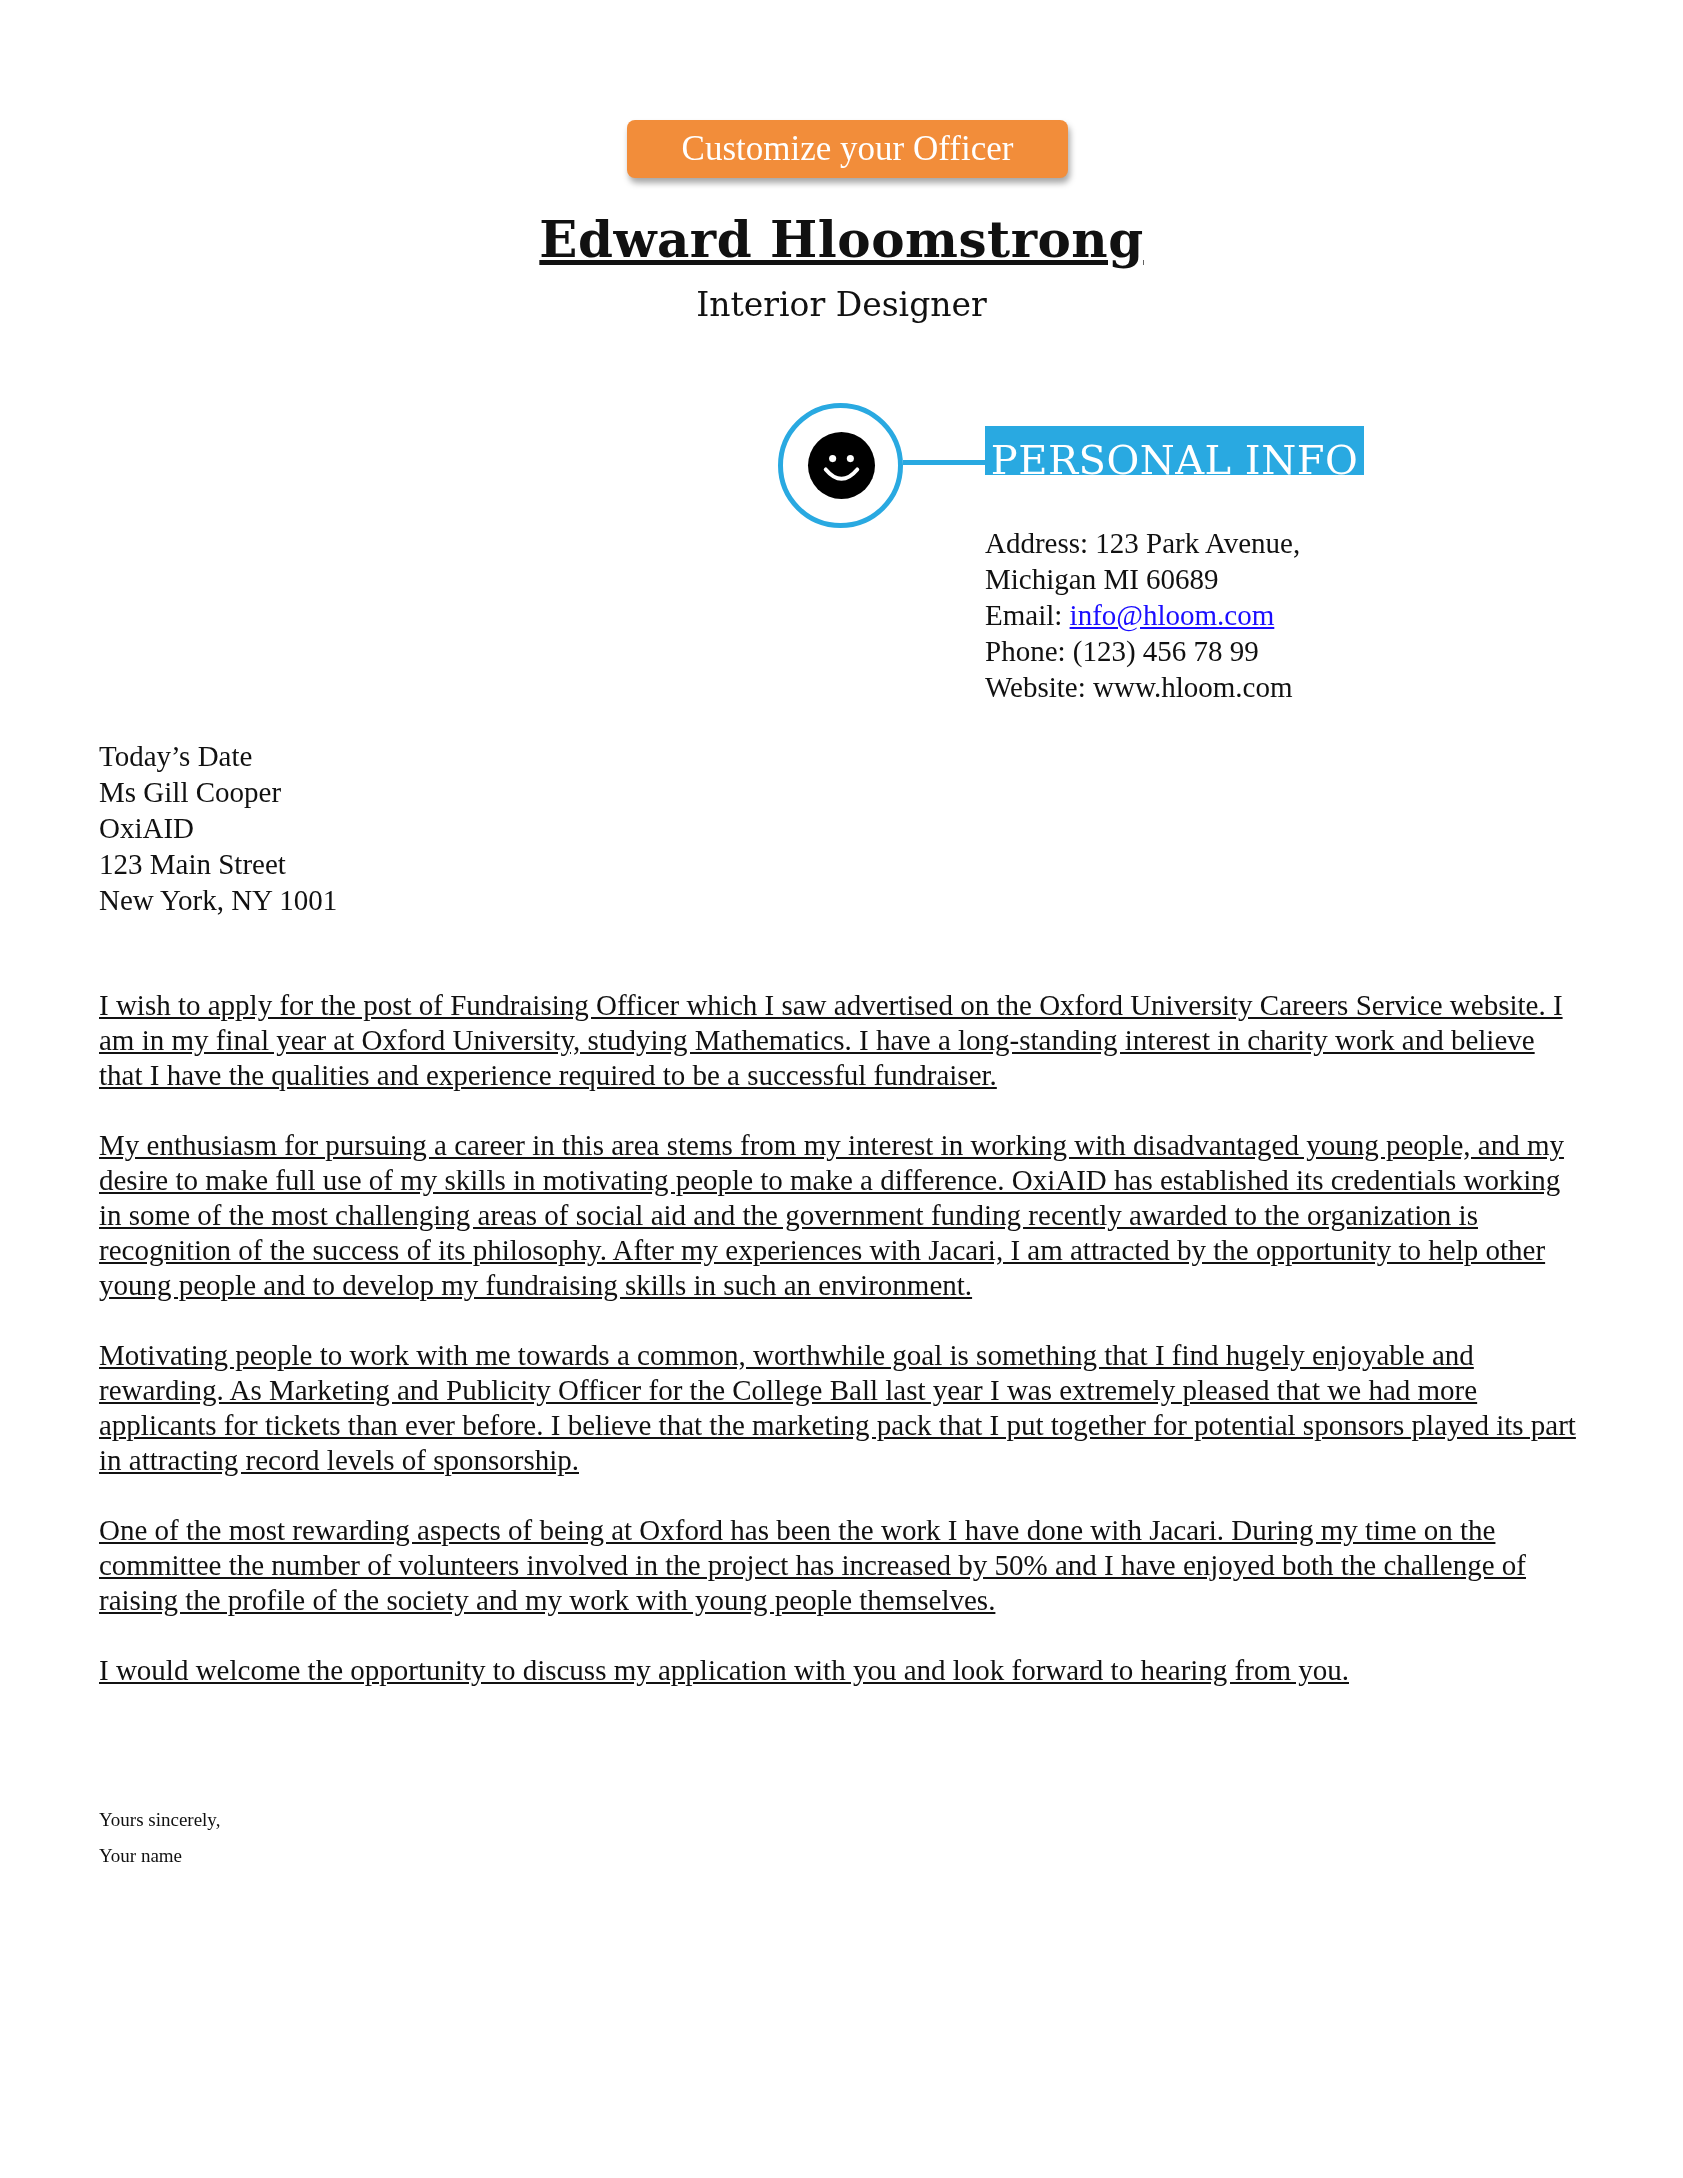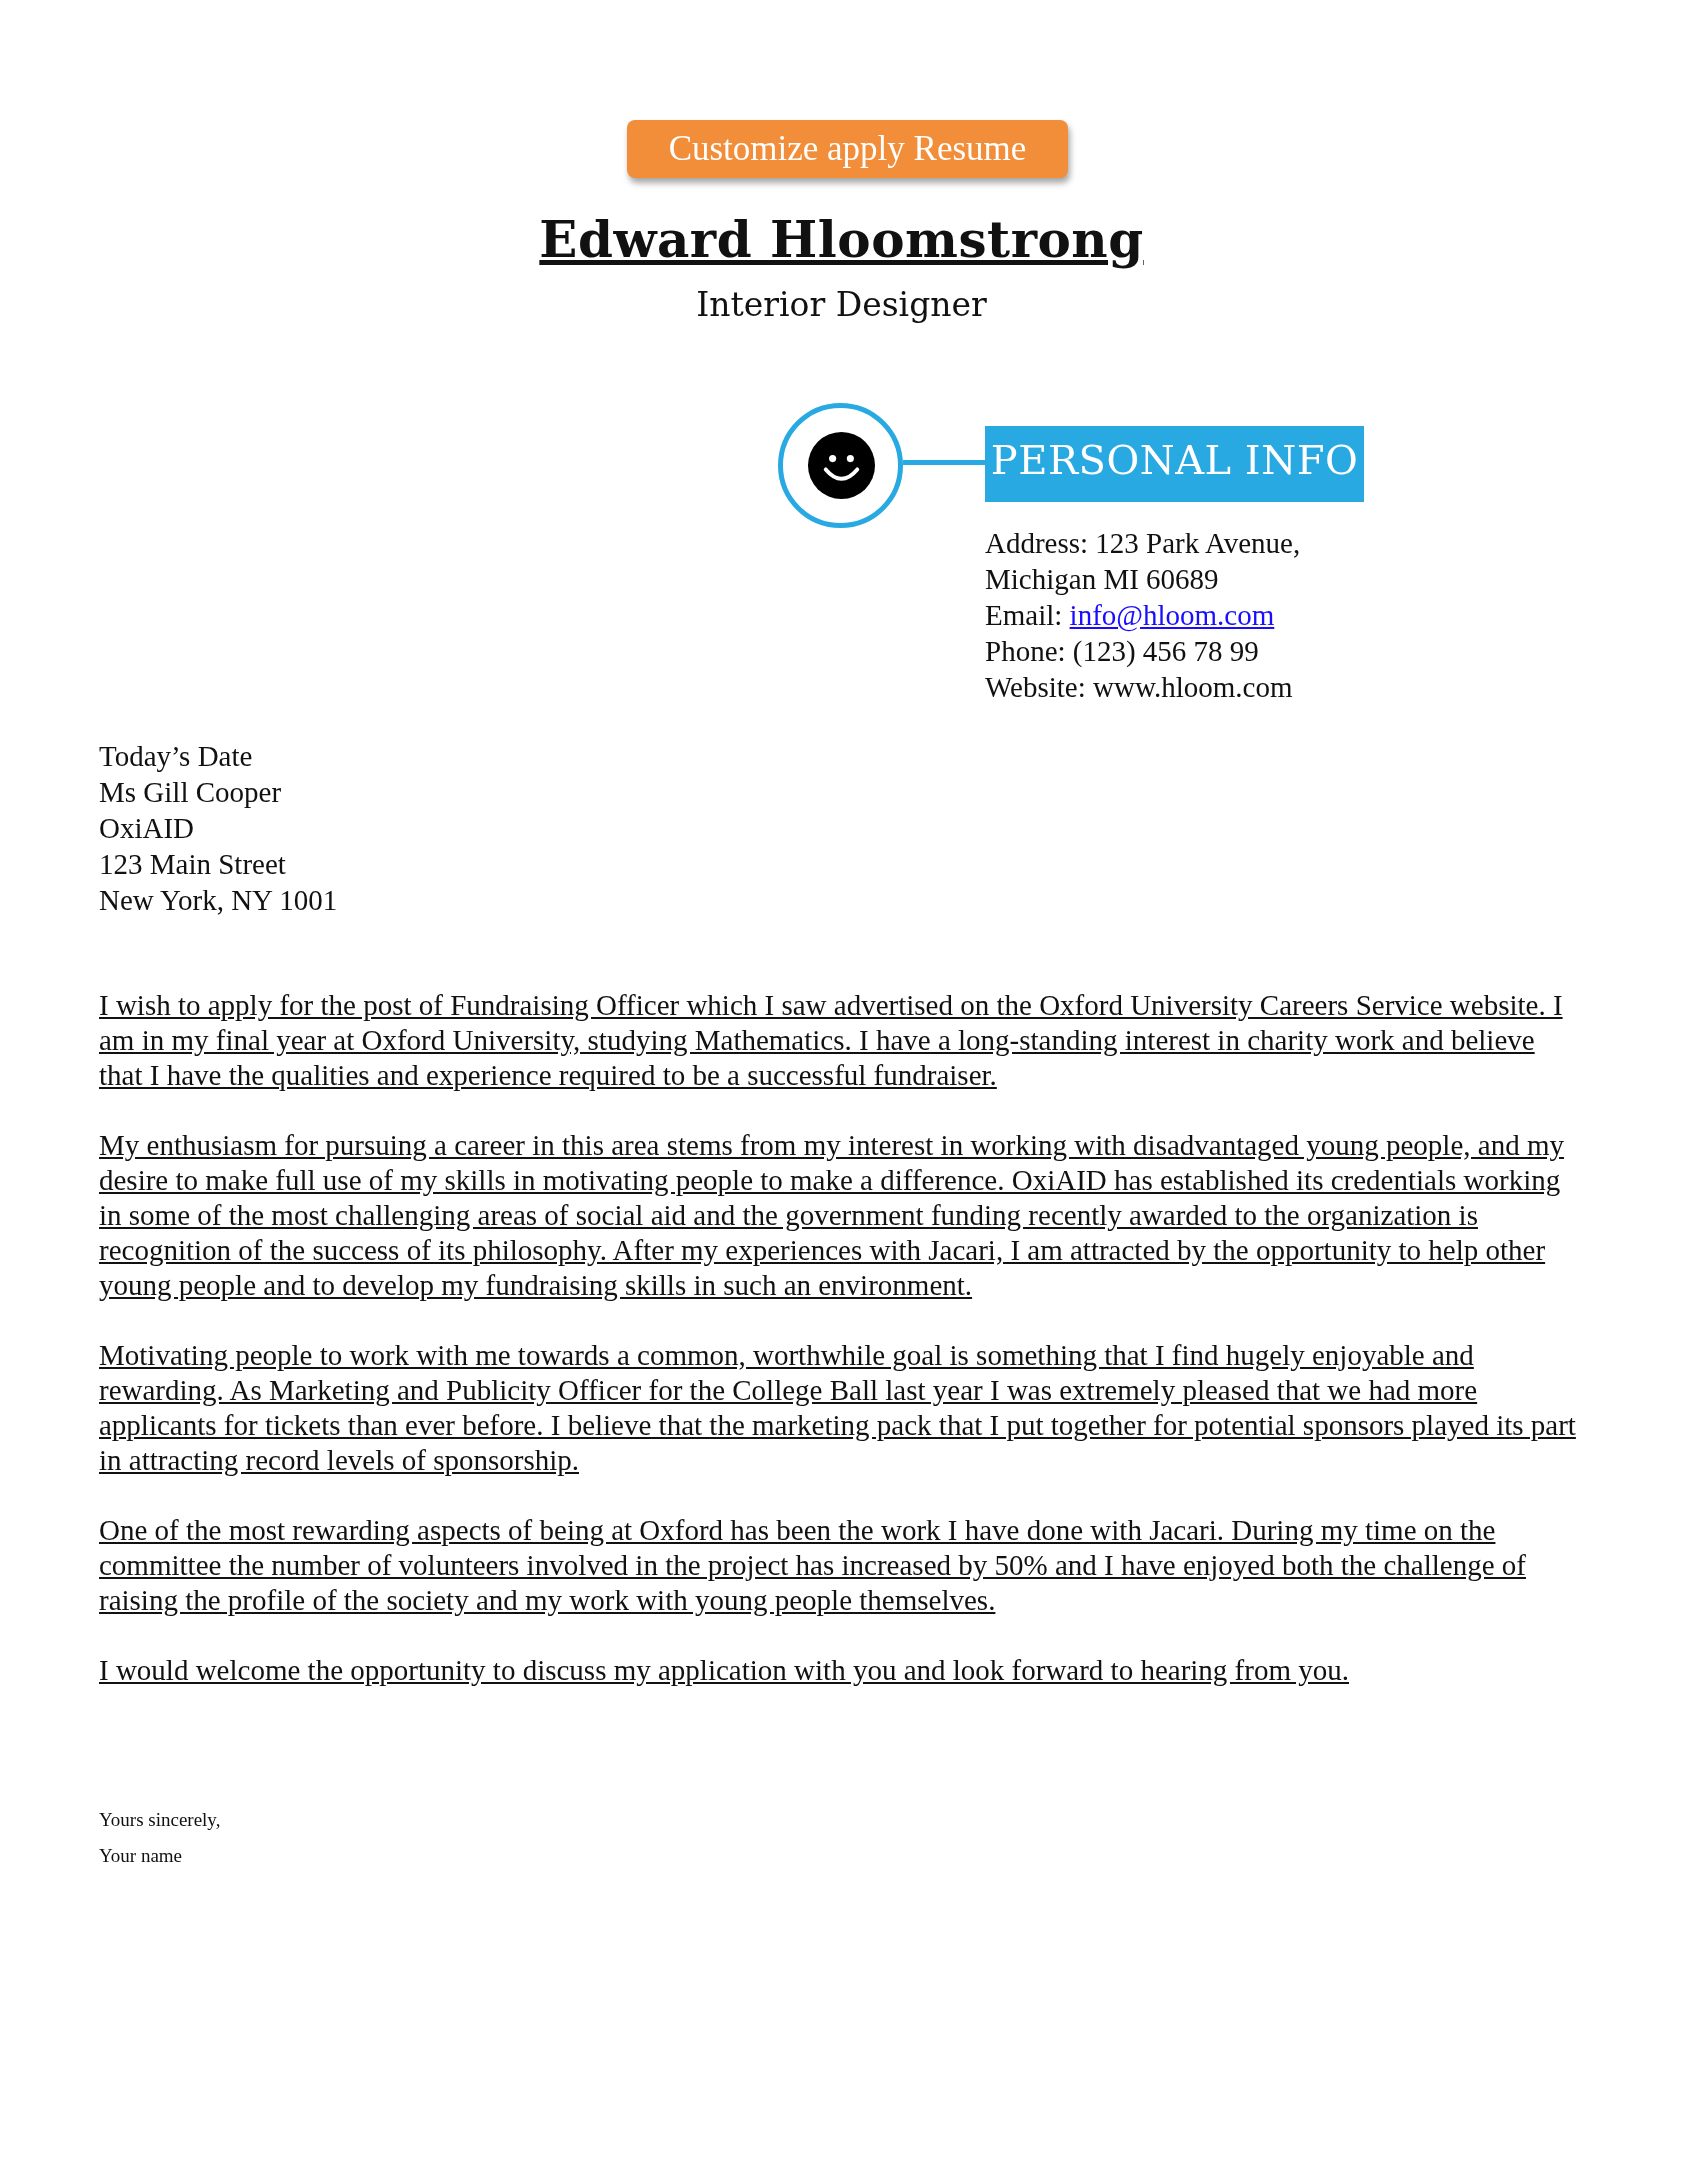--- a/index.html
+++ b/index.html
@@ -24,39 +24,39 @@
     font-size: 33px; color: #111;
   }
 
   #avatar-ring {
     position: absolute; left: 778px; top: 403px; width: 115px; height: 115px;
     border: 5px solid #29a9e1; border-radius: 50%; background: #fff;
   }
   #smiley { position: absolute; left: 807px; top: 431px; width: 69px; height: 69px; }
   #connector { position: absolute; left: 903px; top: 460px; width: 83px; height: 5px; background: #29a9e1; }
   #section-box {
-    position: absolute; left: 985px; top: 426px; width: 379px; height: 76px;
+    position: absolute; left: 985px; top: 426px; width: 379px; height: 49px;
     background: #29a9e1; color: #fff; font-size: 40px; line-height: 69px; text-align: center;
     letter-spacing: 0.5px;
   }
 
   .textblock { position: absolute; font-size: 29px; line-height: 36px; color: #111; }
   .textblock div { white-space: nowrap; }
   #contact { left: 985px; top: 525px; }
   #contact a { color: #1a0dff; text-decoration: underline; margin-top: 36px; }
   #recipient { left: 99px; top: 738px; }
 
   #letter { position: absolute; left: 99px; top: 988px; width: 1485px; font-size: 29px; line-height: 35px; color: #111; }
   #letter p { margin: 0 0 35px 0; text-align: left; text-decoration: underline; }
   #closing { position: absolute; left: 99px; top: 1802px; font-size: 19px; line-height: 36px; color: #111; }
 </style>
 </head>
 <body>
 
-<button id="cta" class="serif">Customize apply Resume</button>
+<button id="cta" class="serif">Customize your Officer</button>
 
 <div id="name" class="slab">Edward Hloomstrong</div>
 <div id="role" class="slab">Interior Designer</div>
 
 <div id="avatar-ring"></div>
 <svg id="smiley" viewBox="0 0 70 70">
   <circle cx="35" cy="35" r="34" fill="#000"></circle>
   <circle cx="26" cy="28" r="3.6" fill="#fff"></circle>
   <circle cx="44" cy="28" r="3.6" fill="#fff"></circle>
   <path d="M19 39 Q35 58 51 39" stroke="#fff" stroke-width="4" fill="none" stroke-linecap="round"></path>

